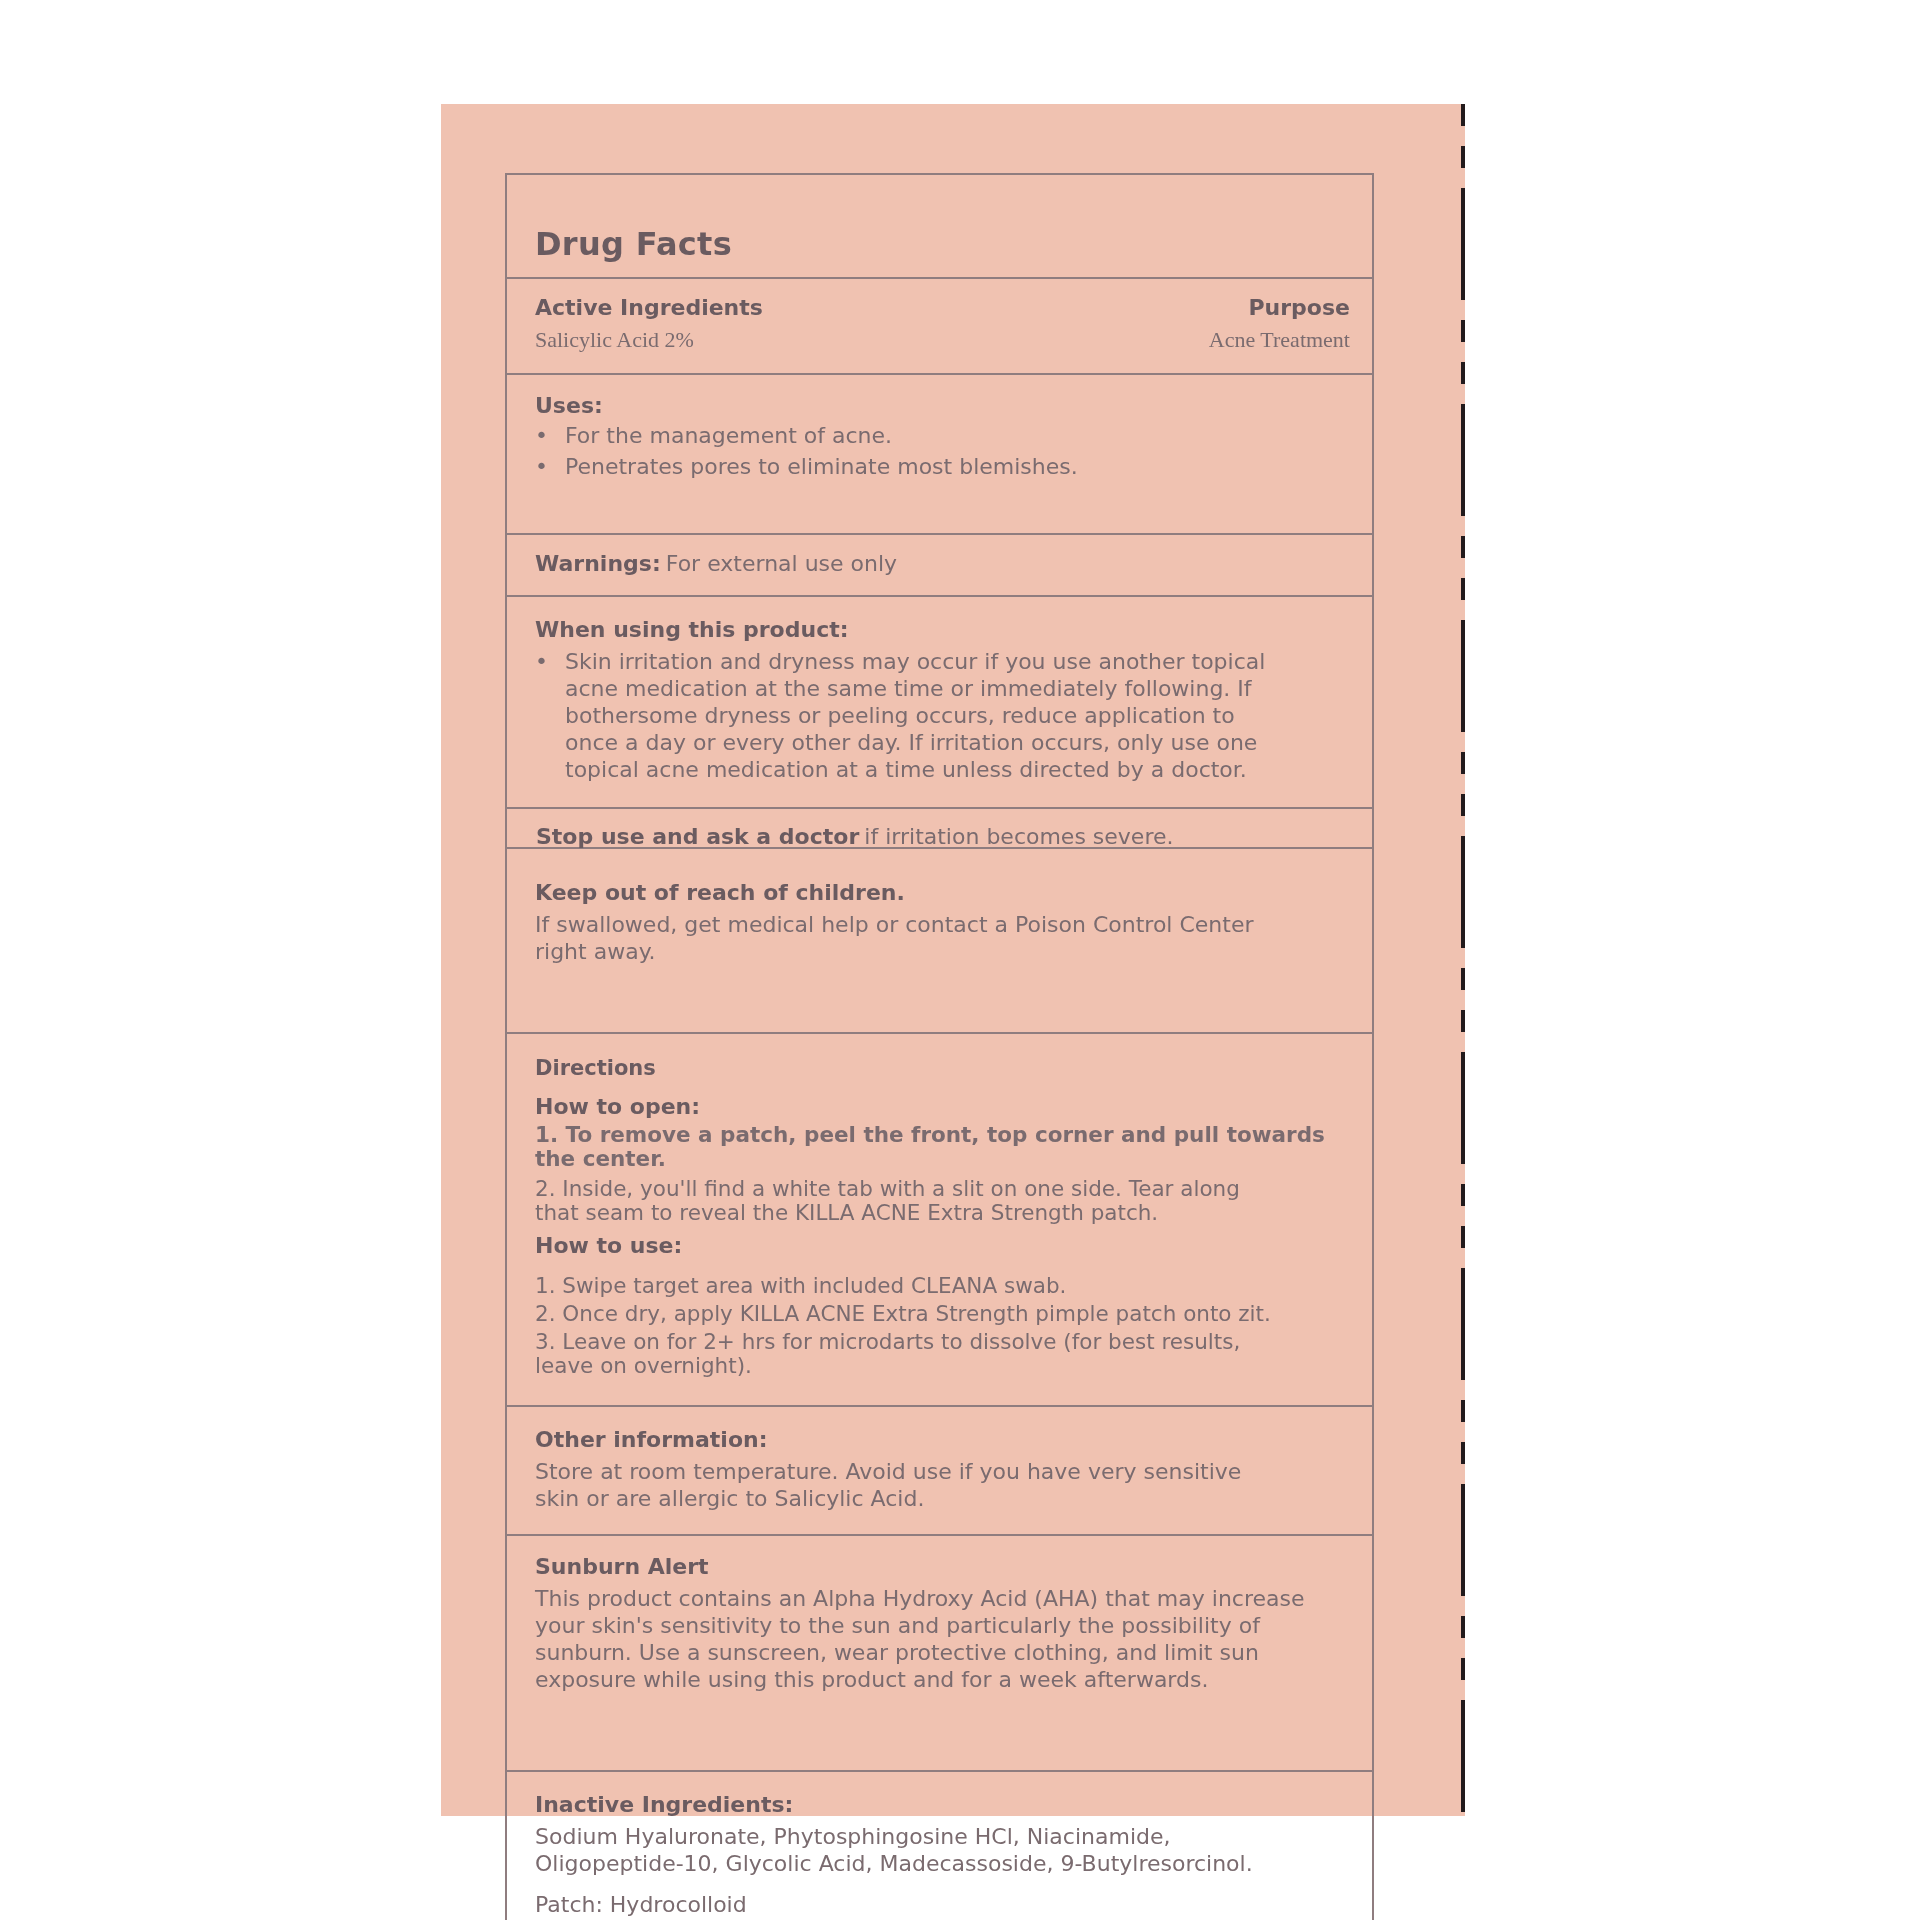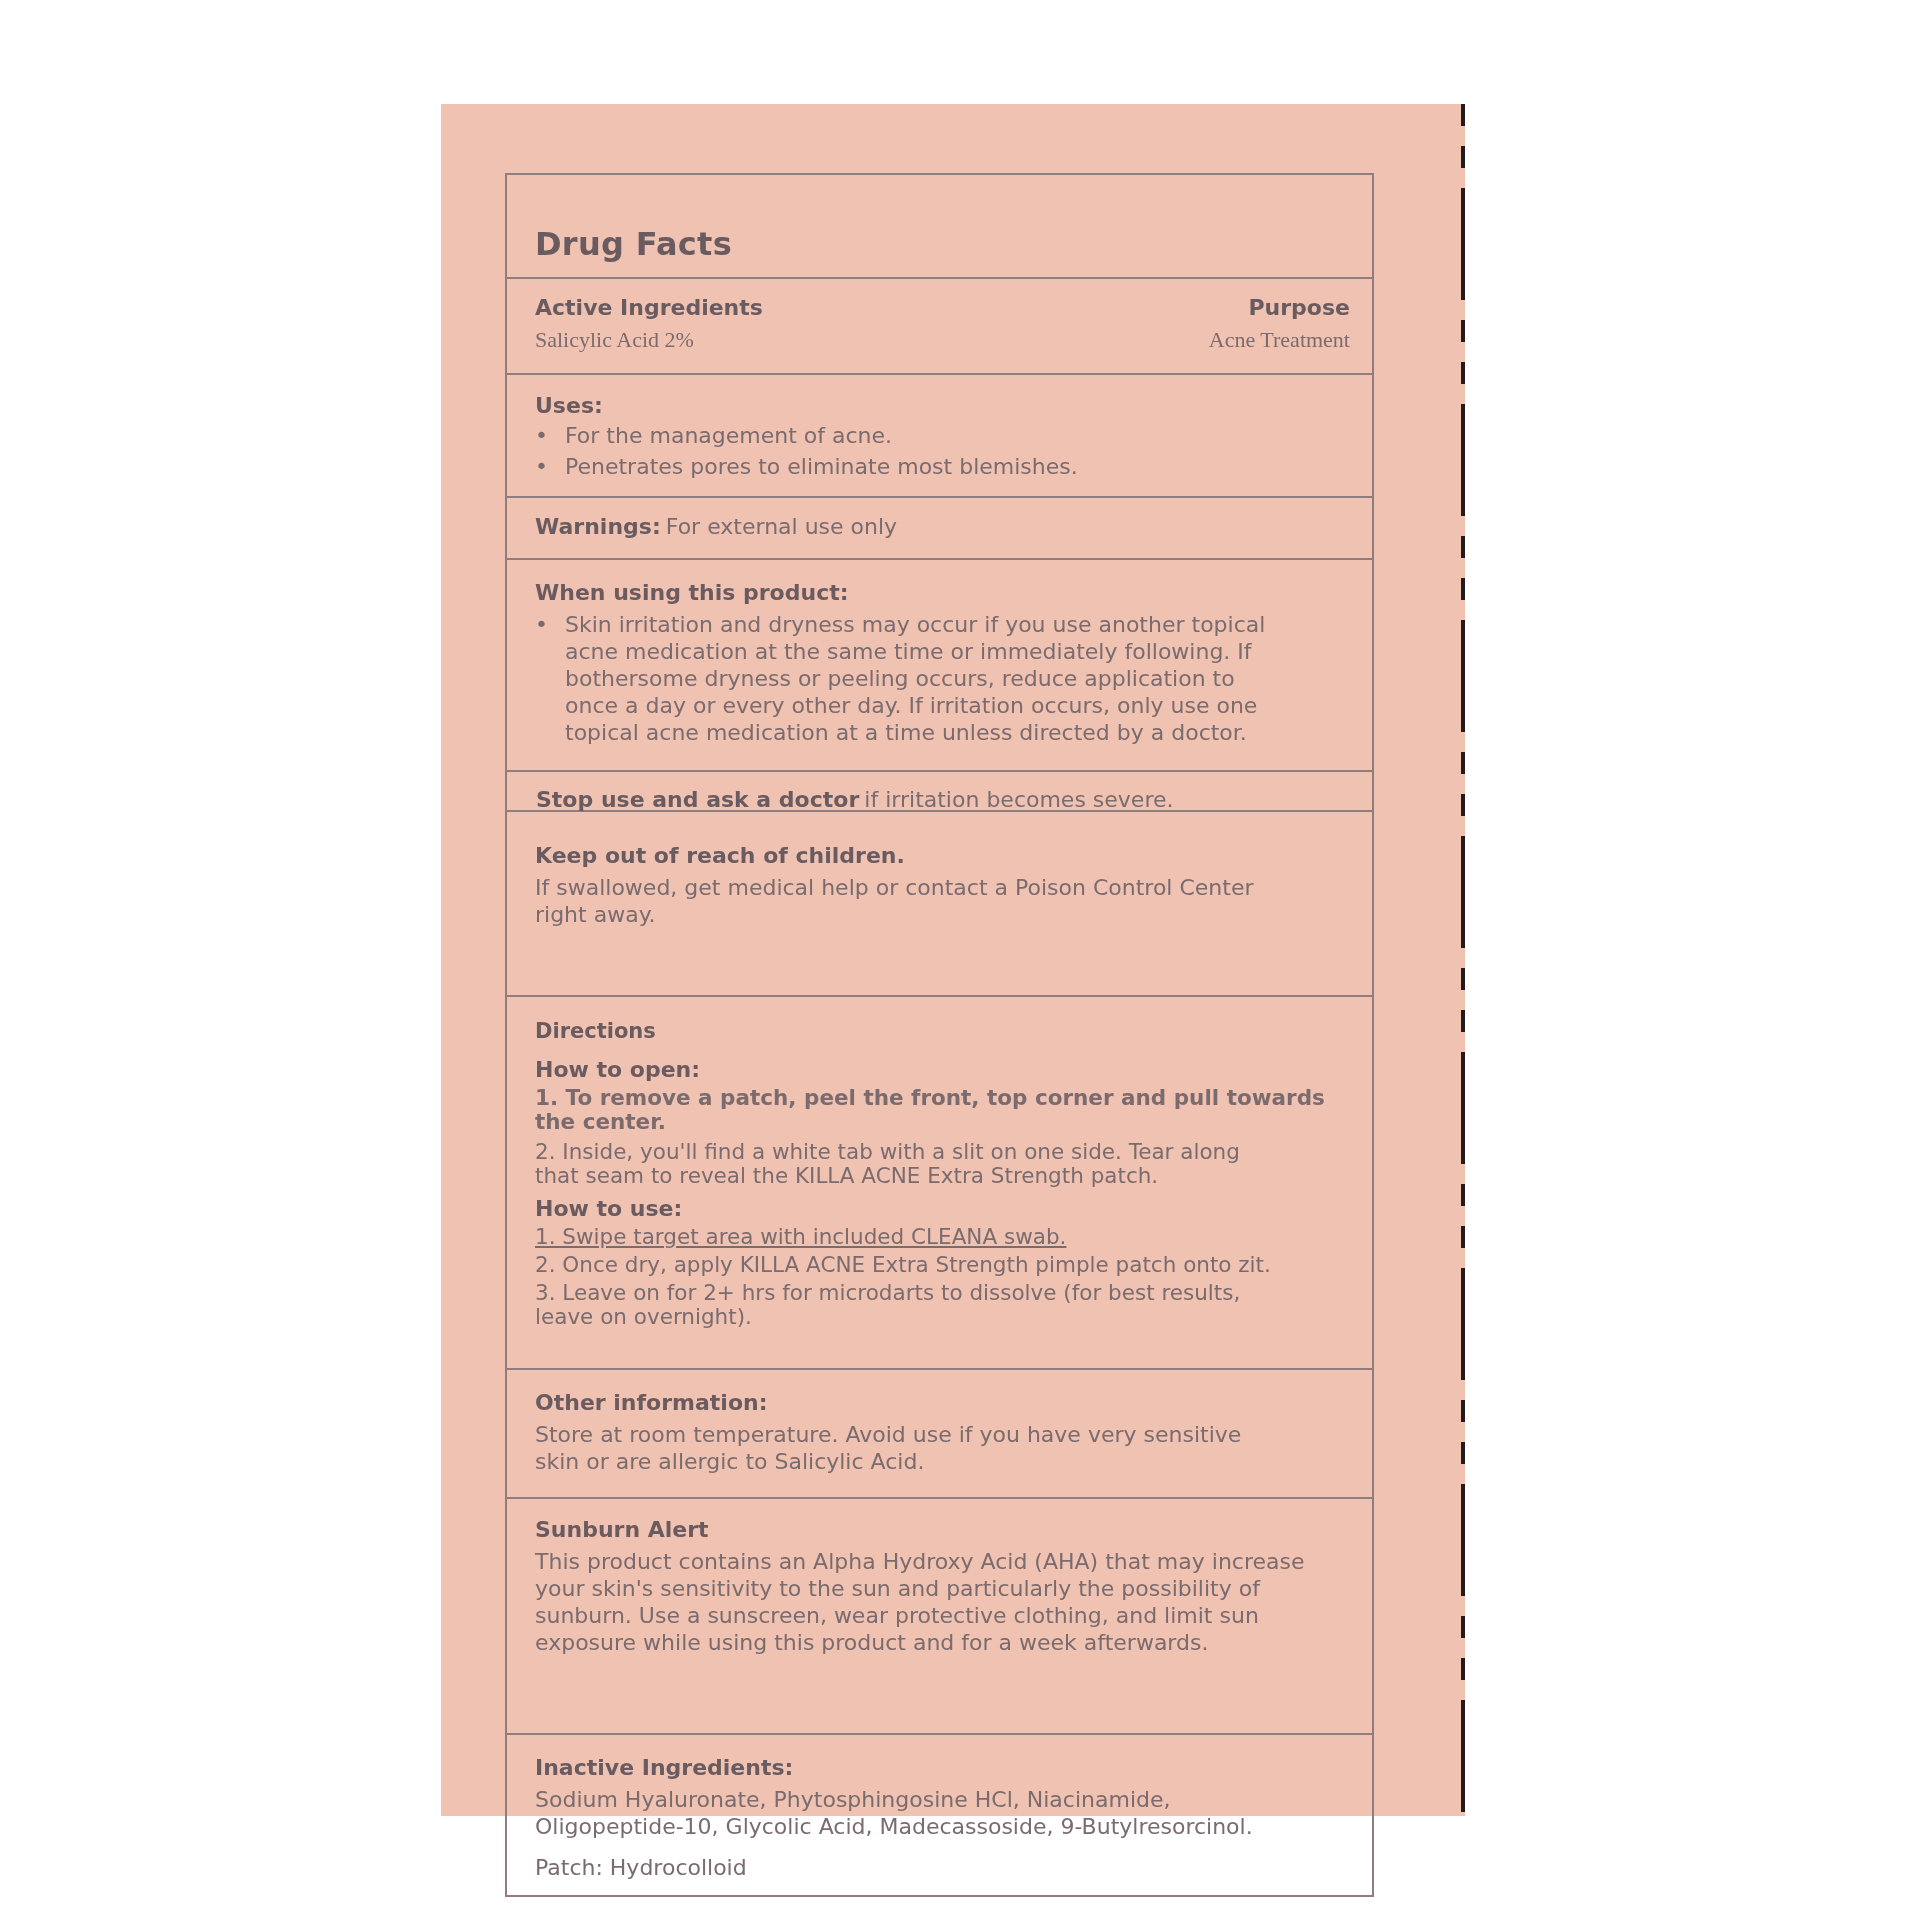--- a/index.html
+++ b/index.html
@@ -36,21 +36,21 @@
     <div class="row2">
       <span class="h">Active Ingredients</span>
       <span class="h">Purpose</span>
     </div>
     <div class="row2 t" style="margin-top:6px;font-family:Liberation Serif, serif;">
       <span>Salicylic Acid 2%</span>
       <span>Acne Treatment</span>
     </div>
   </div>
 
-  <div class="sec" style="height:123px; padding-top:18px;">
+  <div class="sec" style="height:160px; padding-top:18px;">
     <div class="h">Uses:</div>
     <div class="t bul" style="margin-top:4px;">
         <span class="dot">•</span>
         <span>For the management of acne.</span>
       </div>
     <div class="t bul" style="margin-top:4px;">
         <span class="dot">•</span>
         <span>Penetrates pores to eliminate most blemishes.</span>
       </div>
   </div>
@@ -92,21 +92,21 @@
     <div class="h" style="margin-top:14px;">How to open:</div>
     <div class="num" style="margin-top:4px;font-weight:bold;">
       <div>1. To remove a patch, peel the front, top corner and pull towards</div>
         <div>the center.</div>
     </div>
     <div class="num" style="margin-top:6px;">
       <div>2. Inside, you'll find a white tab with a slit on one side. Tear along</div>
         <div>that seam to reveal the KILLA ACNE Extra Strength patch.</div>
     </div>
     <div class="h" style="margin-top:8px;">How to use:</div>
-    <div class="num" style="margin-top:4px;text-decoration:underline;">
+    <div class="num" style="margin-top:16px;">
         <div>1. Swipe target area with included CLEANA swab.</div>
       </div>
     <div class="num" style="margin-top:4px;">
         <div>2. Once dry, apply KILLA ACNE Extra Strength pimple patch onto zit.</div>
       </div>
     <div class="num" style="margin-top:4px;">
       <div>3. Leave on for 2+ hrs for microdarts to dissolve (for best results,</div>
         <div>leave on overnight).</div>
     </div>
   </div>

